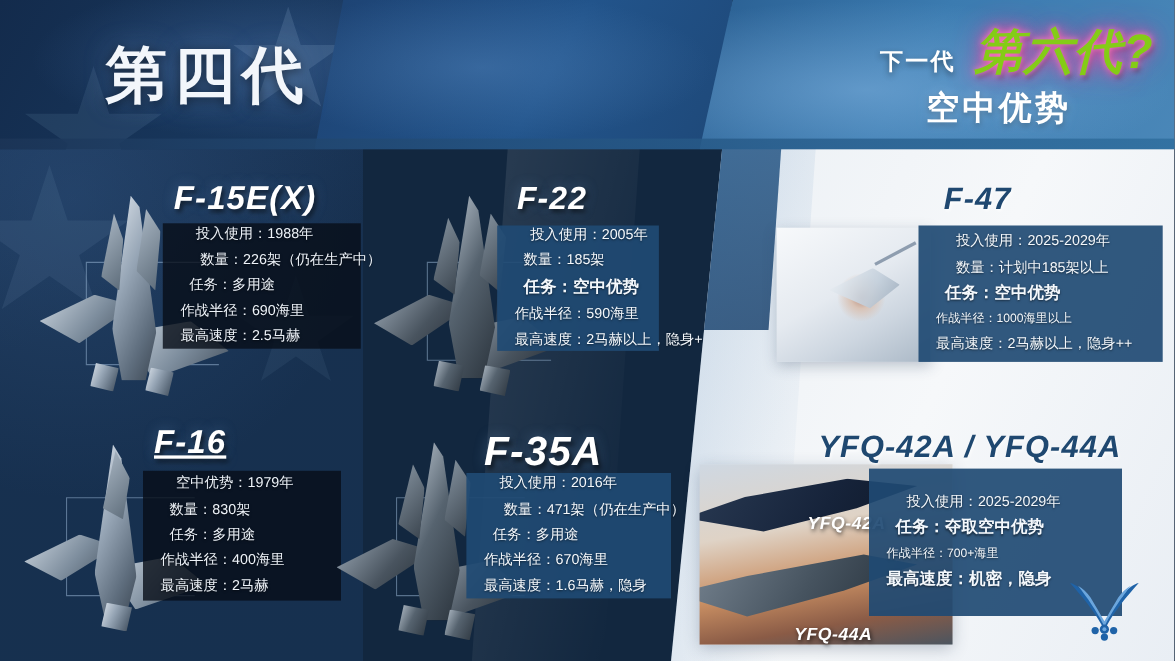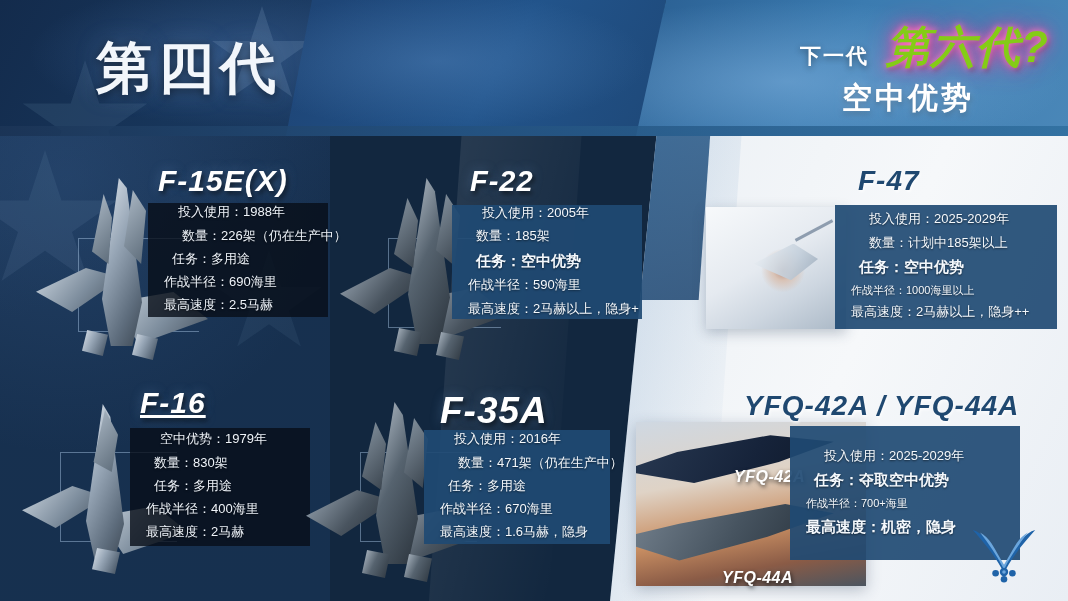--- a/index.html
+++ b/index.html
@@ -131,21 +131,21 @@
   }
   .spec.blue .row{color:#f4f8fc;}
   .spec .row.r1{padding-left:14px;}
   .spec .row.r2{padding-left:18px;}
   .spec .row.r3{padding-left:8px;}
   .spec .row.big{font-size:15px;font-weight:700;}
   .spec .row.sm{font-size:11px;}
 
   #c-f15{left:148px;top:203px;width:180px;height:114px;}
   #c-f16{left:130px;top:428px;width:180px;height:118px;}
-  #c-f22{left:452px;top:205px;width:190px;height:114px;}
+  #c-f22{left:452px;top:205px;width:147px;height:114px;}
   #c-f35{left:424px;top:430px;width:186px;height:114px;}
   #c-f47{left:835px;top:205px;width:222px;height:124px;}
   #c-yfq{left:790px;top:426px;width:230px;height:134px;}
 
   
   .ac-img{position:absolute;}
   .jet{position:absolute;}
   .jet .body{
     position:absolute;background:linear-gradient(115deg,#dfe6ee,#97a6b6 40%,#5f6e7e 75%,#3c4753);
     box-shadow:0 4px 14px rgba(0,0,0,.45);

